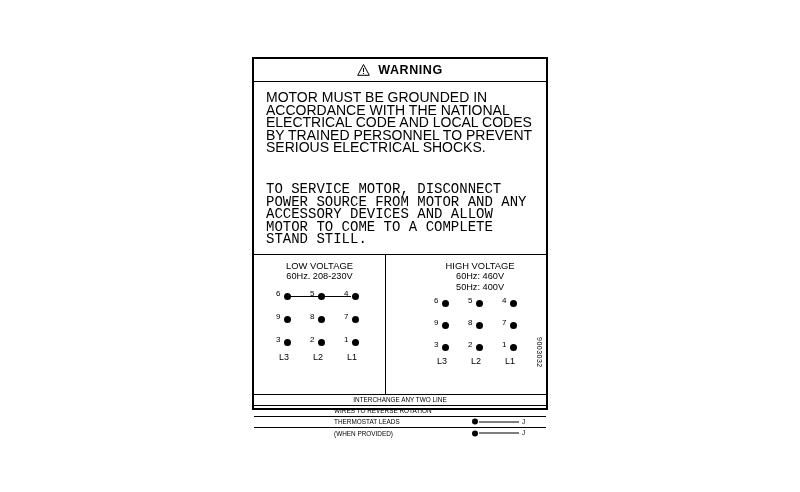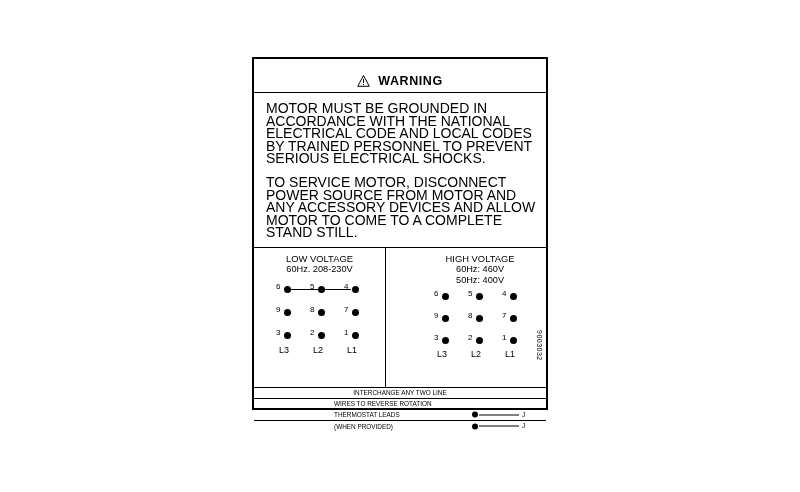--- a/index.html
+++ b/index.html
@@ -27,21 +27,20 @@
   }
 
   
   .warn-head {
     height: 22px;
     border-bottom: 1px solid #000;
     display: flex;
     align-items: center;
     justify-content: center;
     gap: 8px;
-    margin-top: 11px;
   }
   .warn-title {
     font-size: 12.5px;
     font-weight: bold;
     letter-spacing: 0.6px;
     color: #000;
   }
   .tri {
     width: 13px;
     height: 12px;
@@ -51,21 +50,21 @@
 
   
   .warn-body {
     padding: 9px 10px 8px 12px;
     border-bottom: 1px solid #000;
     font-size: 14px;
     line-height: 12.6px;
     color: #000;
   }
   .warn-body p { margin: 0; }
-  .warn-body p + p { margin-top: 11px; }
+  .warn-body p + p { margin-top: 29px; font-family: Liberation Mono, monospace; }
 
   
   .volt-row {
     display: flex;
     border-bottom: 1px solid #000;
     height: 140px;
     box-sizing: border-box;
     gap: 28px;
   }
   .volt-panel {

